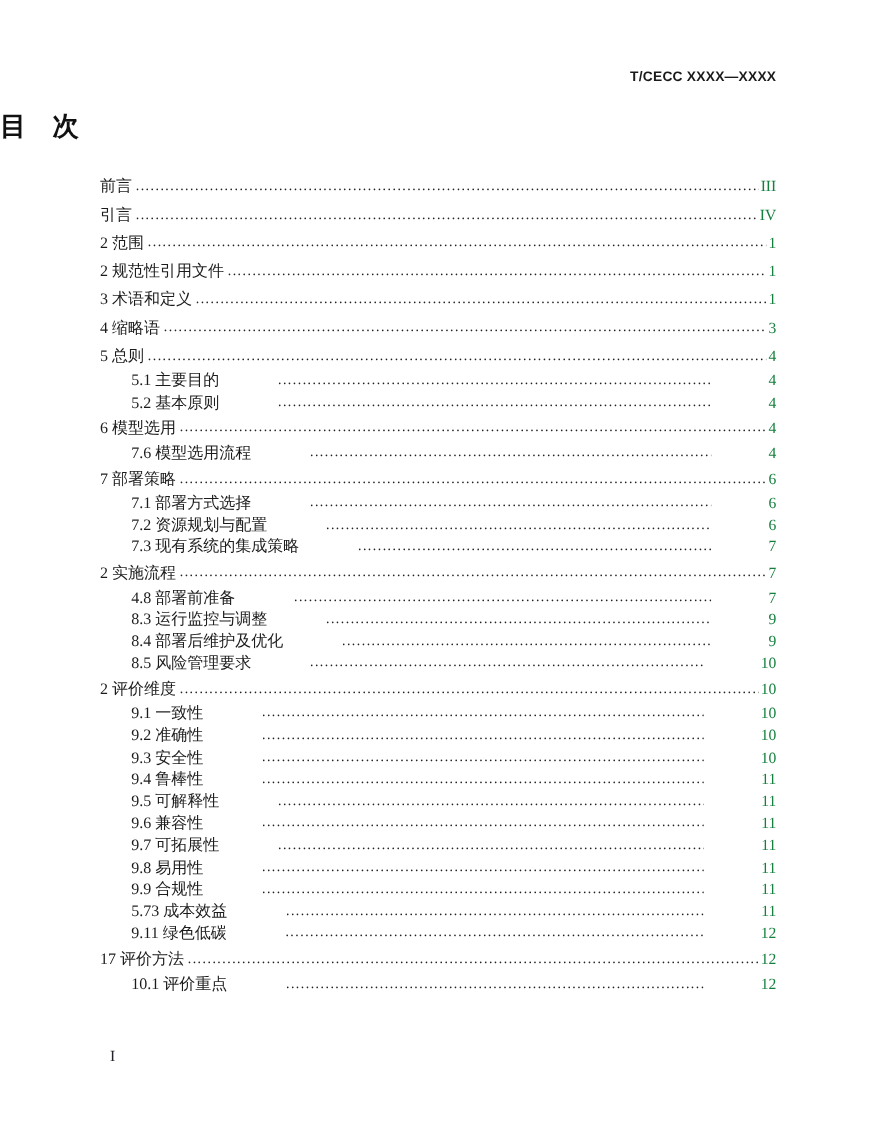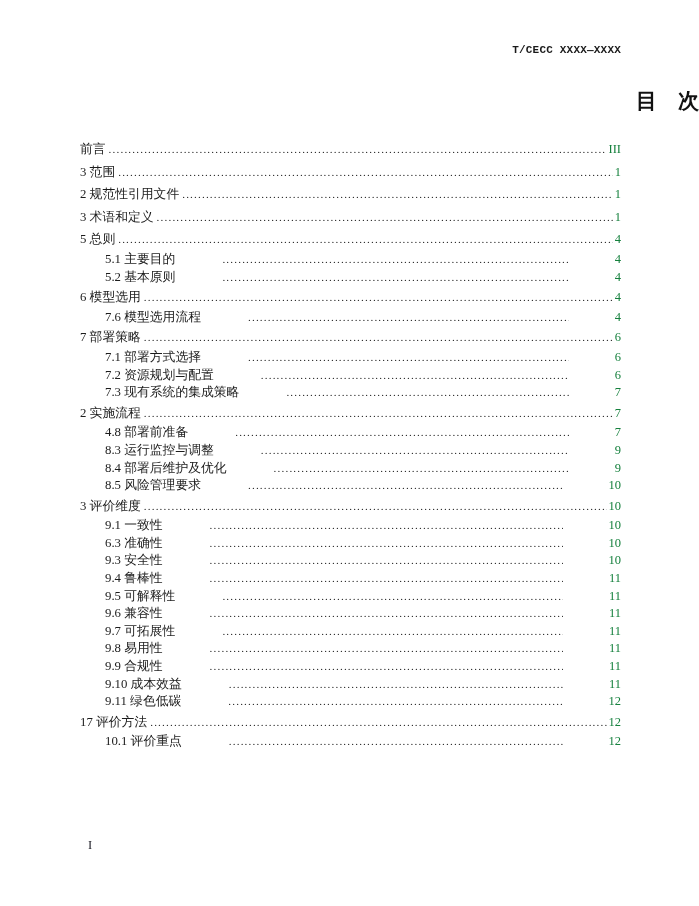--- a/index.html
+++ b/index.html
@@ -13,34 +13,34 @@
     font-family: "Liberation Serif", "DejaVu Serif", serif;
     color: #1c1c1c;
   }
   .page {
     position: absolute;
     inset: 0;
     background: #ffffff;
   }
   .doc-code {
     position: absolute;
-    top: 44px;
+    top: 56px;
     right: 78px;
-    font-family: Liberation Mono, monospace;
+    font-family: Liberation Sans, sans-serif;
     font-weight: bold;
     font-size: 11px;
     letter-spacing: 0.2px;
     color: #1a1a1a;
   }
   .toc-title {
     position: absolute;
     top: 87px;
     left: 0;
     width: 100%;
-    text-align: right;
+    text-align: left;
     font-family: "Liberation Sans", "DejaVu Sans", sans-serif;
     font-weight: bold;
     font-size: 21px;
     color: #111111;
   }
   .toc {
     position: absolute;
     top: 138px;
     left: 80px;
     right: 78px;
@@ -90,35 +90,45 @@
 
   <div class="toc-title">目　次</div>
 
   <div class="toc">
       <div class="toc-row lvl1">
     <span class="toc-label">前言</span>
     <span class="toc-leader"></span>
     <span class="toc-page">III</span>
   </div>
       <div class="toc-row lvl1">
-    <span class="toc-label">3 范围</span>
+    <span class="toc-label">引言</span>
+    <span class="toc-leader"></span>
+    <span class="toc-page">IV</span>
+  </div>
+      <div class="toc-row lvl1">
+    <span class="toc-label">2 范围</span>
     <span class="toc-leader"></span>
     <span class="toc-page">1</span>
   </div>
       <div class="toc-row lvl1">
     <span class="toc-label">2 规范性引用文件</span>
     <span class="toc-leader"></span>
     <span class="toc-page">1</span>
   </div>
       <div class="toc-row lvl1">
     <span class="toc-label">3 术语和定义</span>
     <span class="toc-leader"></span>
     <span class="toc-page">1</span>
   </div>
       <div class="toc-row lvl1">
+    <span class="toc-label">4 缩略语</span>
+    <span class="toc-leader"></span>
+    <span class="toc-page">3</span>
+  </div>
+      <div class="toc-row lvl1">
     <span class="toc-label">5 总则</span>
     <span class="toc-leader"></span>
     <span class="toc-page">4</span>
   </div>
       <div class="toc-row lvl2">
     <span class="toc-label">5.1 主要目的</span>
     <span class="toc-leader"></span>
     <span class="toc-page">4</span>
   </div>
       <div class="toc-row lvl2">
@@ -175,31 +185,31 @@
     <span class="toc-label">8.4 部署后维护及优化</span>
     <span class="toc-leader"></span>
     <span class="toc-page">9</span>
   </div>
       <div class="toc-row lvl2">
     <span class="toc-label">8.5 风险管理要求</span>
     <span class="toc-leader"></span>
     <span class="toc-page">10</span>
   </div>
       <div class="toc-row lvl1">
-    <span class="toc-label">3 评价维度</span>
+    <span class="toc-label">2 评价维度</span>
     <span class="toc-leader"></span>
     <span class="toc-page">10</span>
   </div>
       <div class="toc-row lvl2">
     <span class="toc-label">9.1 一致性</span>
     <span class="toc-leader"></span>
     <span class="toc-page">10</span>
   </div>
       <div class="toc-row lvl2">
-    <span class="toc-label">6.3 准确性</span>
+    <span class="toc-label">9.2 准确性</span>
     <span class="toc-leader"></span>
     <span class="toc-page">10</span>
   </div>
       <div class="toc-row lvl2">
     <span class="toc-label">9.3 安全性</span>
     <span class="toc-leader"></span>
     <span class="toc-page">10</span>
   </div>
       <div class="toc-row lvl2">
     <span class="toc-label">9.4 鲁棒性</span>
@@ -225,21 +235,21 @@
     <span class="toc-label">9.8 易用性</span>
     <span class="toc-leader"></span>
     <span class="toc-page">11</span>
   </div>
       <div class="toc-row lvl2">
     <span class="toc-label">9.9 合规性</span>
     <span class="toc-leader"></span>
     <span class="toc-page">11</span>
   </div>
       <div class="toc-row lvl2">
-    <span class="toc-label">9.10 成本效益</span>
+    <span class="toc-label">5.73 成本效益</span>
     <span class="toc-leader"></span>
     <span class="toc-page">11</span>
   </div>
       <div class="toc-row lvl2">
     <span class="toc-label">9.11 绿色低碳</span>
     <span class="toc-leader"></span>
     <span class="toc-page">12</span>
   </div>
       <div class="toc-row lvl1">
     <span class="toc-label">17 评价方法</span>

